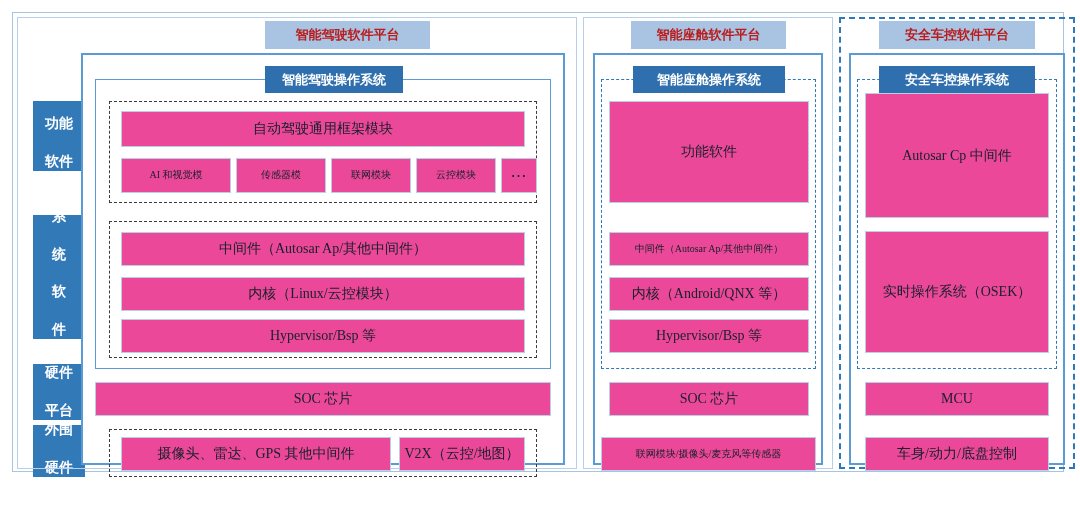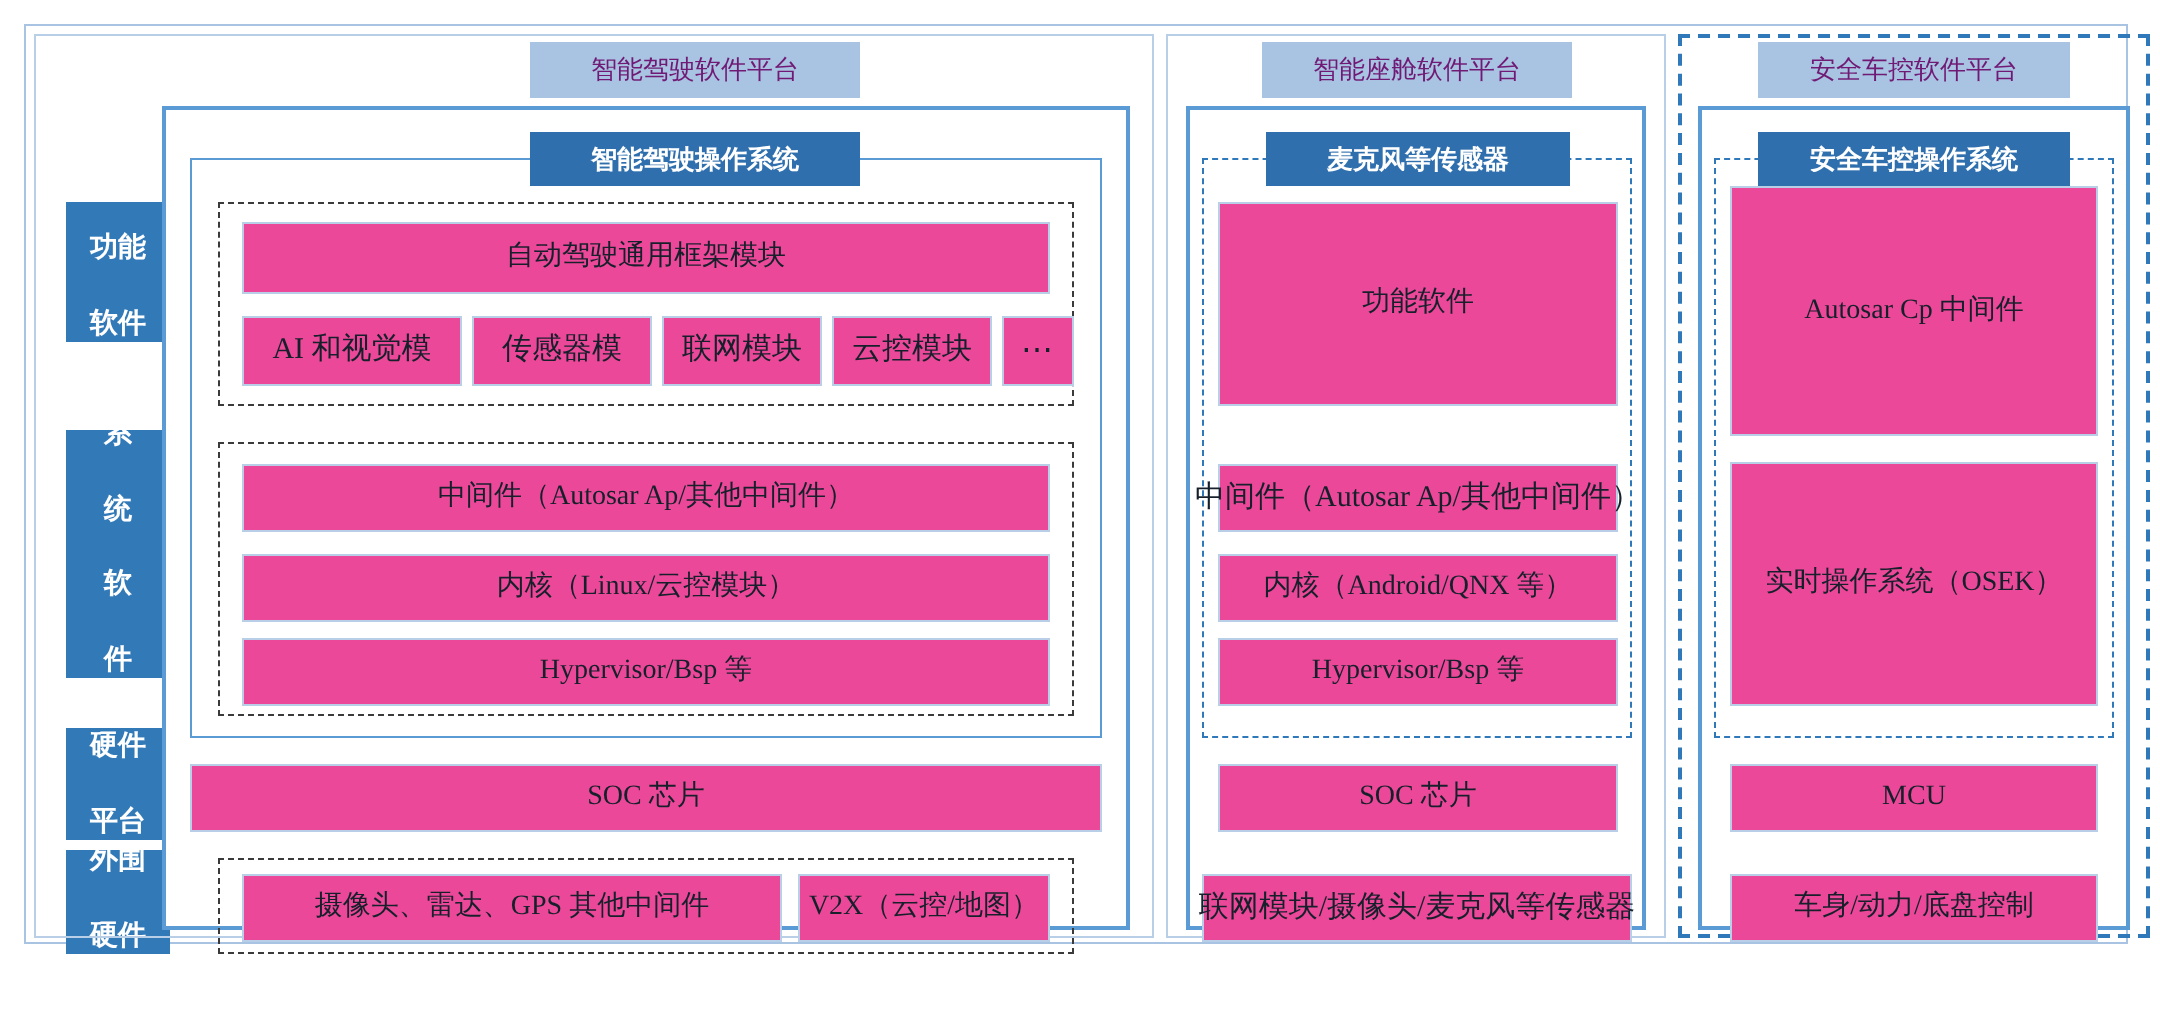--- a/index.html
+++ b/index.html
@@ -45,23 +45,23 @@
     position:absolute;
     box-sizing:border-box;
   }
   .col.solid{ border:1px solid #b9cfe8; }
   .col.dashed{ border:2px dashed #2f79bb; }
 
   
   .plat-banner{
     position:absolute;
     background:#a8c4e2;
-    color:#701a75;
+    color:#b91c1c;
     font-family:"Liberation Sans","DejaVu Sans",sans-serif;
-    font-weight:normal;
+    font-weight:bold;
     font-size:13px;
     height:28px;
     line-height:28px;
     text-align:center;
     z-index:6;
     white-space:nowrap;
   }
 
   
   .plat-box{
@@ -111,21 +111,21 @@
     display:flex;
     align-items:center;
     justify-content:center;
     text-align:center;
     font-size:14px;
     color:#16202b;
     line-height:1.25;
     padding:16px 4px;
     white-space:nowrap;
   }
-  .cell.small{ font-size:15px; }
+  .cell.small{ font-size:10px; }
   .cell.ell{ font-size:16px; letter-spacing:1px; }
 </style>
 </head>
 <body>
 
 <div id="diagram">
 
   <div class="rail" style="left:20px; top:88px; height:70px;">
     <span><span>功能</span><br>
           <span>软件</span></span>
@@ -147,21 +147,21 @@
     <span><span>外围</span><br>
           <span>硬件</span></span>
   </div>
 
   <div class="col solid" style="left:4px; top:4px; width:560px; height:452px;"></div>
 
   <div class="plat-banner" style="left:252px; top:8px; width:165px;">智能驾驶软件平台</div>
 
   <div class="plat-box" style="left:68px; top:40px; width:484px; height:412px;"></div>
 
-  <div class="os-banner" style="left:252px; top:53px; width:165px;">智能驾驶操作系统</div>
+  <div class="os-banner" style="left:252px; top:53px; width:138px;">智能驾驶操作系统</div>
 
   <div class="os-box solid" style="left:82px; top:66px; width:456px; height:290px;"></div>
 
   <div class="grp-dashed" style="left:96px; top:88px; width:428px; height:102px;"></div>
 
   <div class="cell" style="left:108px; top:98px; width:404px; height:36px;">自动驾驶通用框架模块</div>
 
   <div class="cell small" style="left:108px; top:145px; width:110px; height:35px;">AI 和视觉模</div>
   <div class="cell small" style="left:223px; top:145px; width:90px; height:35px;">传感器模</div>
   <div class="cell small" style="left:318px; top:145px; width:80px; height:35px;">联网模块</div>
@@ -180,21 +180,21 @@
 
   <div class="cell" style="left:108px; top:424px; width:270px; height:33px;">摄像头、雷达、GPS 其他中间件</div>
   <div class="cell" style="left:386px; top:424px; width:126px; height:33px;">V2X（云控/地图）</div>
 
   <div class="col solid" style="left:570px; top:4px; width:250px; height:452px;"></div>
 
   <div class="plat-banner" style="left:618px; top:8px; width:155px;">智能座舱软件平台</div>
 
   <div class="plat-box" style="left:580px; top:40px; width:230px; height:412px;"></div>
 
-  <div class="os-banner" style="left:620px; top:53px; width:152px;">麦克风等传感器</div>
+  <div class="os-banner" style="left:620px; top:53px; width:152px;">智能座舱操作系统</div>
 
   <div class="os-box dashed" style="left:588px; top:66px; width:215px; height:290px;"></div>
 
   <div class="cell" style="left:596px; top:88px; width:200px; height:102px;">功能软件</div>
 
   <div class="cell small" style="left:596px; top:219px; width:200px; height:34px;">中间件（Autosar Ap/其他中间件）</div>
   <div class="cell" style="left:596px; top:264px; width:200px; height:34px;">内核（Android/QNX 等）</div>
   <div class="cell" style="left:596px; top:306px; width:200px; height:33px;">Hypervisor/Bsp 等</div>
 
   <div class="cell" style="left:596px; top:369px; width:200px; height:34px;">SOC 芯片</div>

